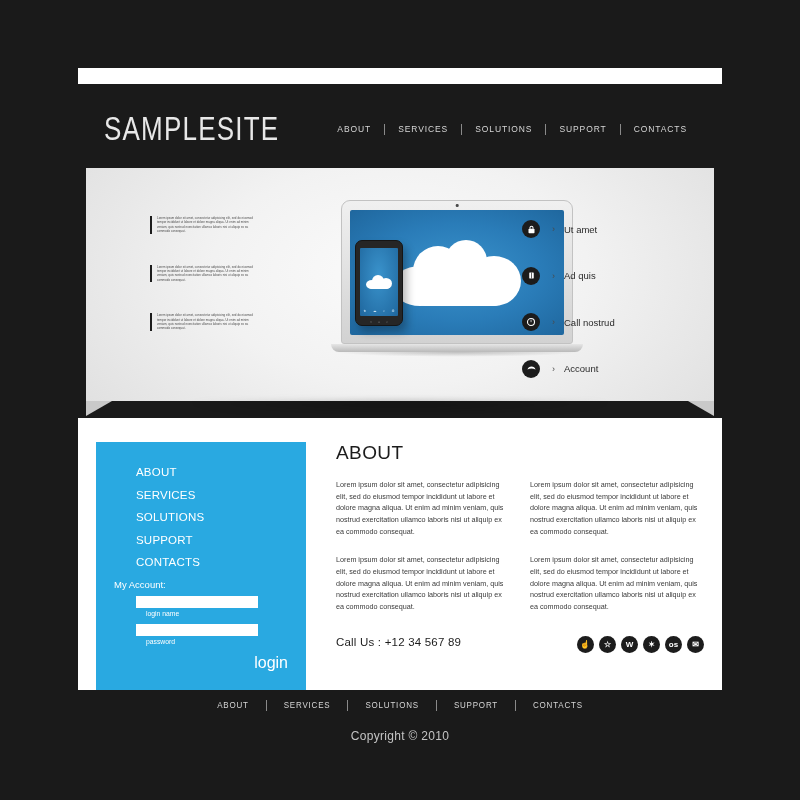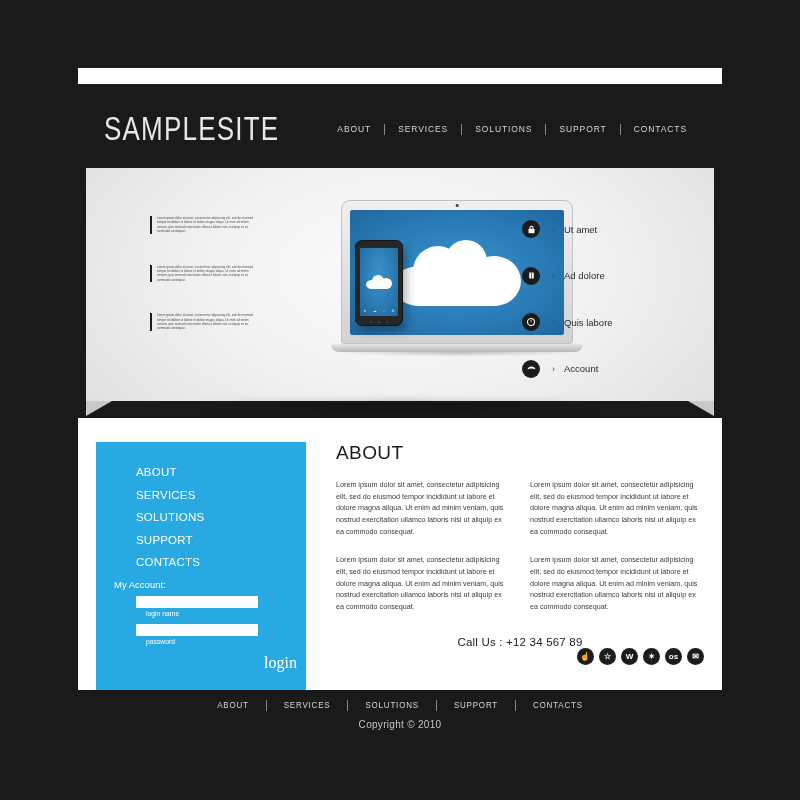--- a/index.html
+++ b/index.html
@@ -168,36 +168,36 @@
   }
   .acct-label { color: #ffffff; font-size: 9.5px; margin: 11px 0 6px -22px; }
   .field {
     width: 122px; height: 12px; background: #ffffff; border: none; outline: none;
     display: block; margin-bottom: 2px;
   }
   .field-cap { color: #ffffff; font-size: 6.8px; margin: 0 0 7px 10px; }
   .login-btn {
     color: #ffffff; font-size: 16px; font-weight: 300;
     background: none; border: none; cursor: pointer;
-    position: absolute; right: 9px; bottom: 18px;
-    font-family: Liberation Serif, serif;
+    position: absolute; right: 18px; bottom: 18px;
+    font-family: Liberation Sans, sans-serif;
     text-align: center;
   }
 
   .main-col { position: absolute; left: 258px; top: 24px; width: 368px; }
   .about-title {
     font-size: 19px; color: #1c1c1c; font-weight: 400;
     letter-spacing: 0.4px; margin-bottom: 15px;
   }
   .paras { display: grid; grid-template-columns: 1fr 1fr; gap: 17px 20px; }
   .para {
     font-size: 7.2px; line-height: 1.62; color: #3a3a3a;
   }
   .callrow {
-    display: flex; align-items: center; margin-top: 23px; flex-direction: column;
+    display: flex; align-items: flex-start; margin-top: 23px;
   }
   .callus { font-size: 11.5px; color: #1c1c1c; letter-spacing: 0.2px; }
   .socials { margin-left: auto; display: flex; gap: 5px; }
   .soc {
     width: 17px; height: 17px; border-radius: 50%; background: #1c1c1c;
     color: #ffffff; display: flex; align-items: center; justify-content: center;
     font-size: 8px; font-weight: bold;
   }
 
   
@@ -205,21 +205,21 @@
     position: absolute; left: 78px; top: 700px; width: 644px;
     display: flex; flex-direction: column; align-items: center;
   }
   .footnav { display: flex; align-items: center; }
   .footnav a {
     color: #d6d6d6; font-size: 8px; letter-spacing: 0.8px;
     text-decoration: none; padding: 0 17px; transform: scaleY(1.15);
     display: inline-block;
   }
   .copyright {
-    color: #c4c4c4; font-size: 10px; margin-top: 8px; letter-spacing: 0.3px;
+    color: #c4c4c4; font-size: 12px; margin-top: 18px; letter-spacing: 0.3px;
   }
 </style>
 </head>
 <body>
 
 <div class="page">
 
   <div class="top-strip"></div>
 
   <div class="header">
@@ -308,31 +308,31 @@
           <span class="feat-label">Ut amet</span>
         </div>
         <div class="feat">
           <span class="feat-ico">
             <svg width="9" height="9" viewBox="0 0 12 12">
                 <rect x="3" y="2" width="6" height="8" rx="0.6" fill="#fff"></rect>
                 <rect x="5.6" y="2" width="0.9" height="8" fill="#1c1c1c"></rect>
               </svg>
           </span>
           <span class="feat-arrow">›</span>
-          <span class="feat-label">Ad dolore</span>
+          <span class="feat-label">Ad quis</span>
         </div>
         <div class="feat">
           <span class="feat-ico">
             <svg width="10" height="10" viewBox="0 0 12 12">
                 <circle cx="6" cy="6" r="4.2" fill="none" stroke="#fff" stroke-width="1.3"></circle>
                 <rect x="5.6" y="3.2" width="0.9" height="3" fill="#fff"></rect>
               </svg>
           </span>
           <span class="feat-arrow">›</span>
-          <span class="feat-label">Quis labore</span>
+          <span class="feat-label">Call nostrud</span>
         </div>
         <div class="feat">
           <span class="feat-ico">
             <svg width="11" height="11" viewBox="0 0 12 12">
                 <path d="M1.6 7.2A4.6 4.6 0 0 1 10.4 7.2 Q6 5 1.6 7.2Z" fill="#fff"></path>
               </svg>
           </span>
           <span class="feat-arrow">›</span>
           <span class="feat-label">Account</span>
         </div>

